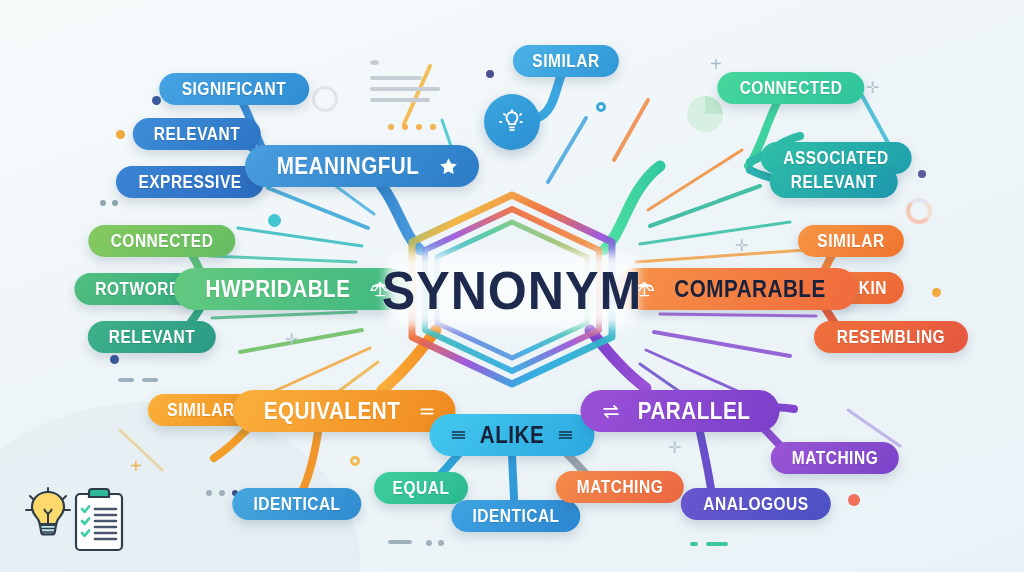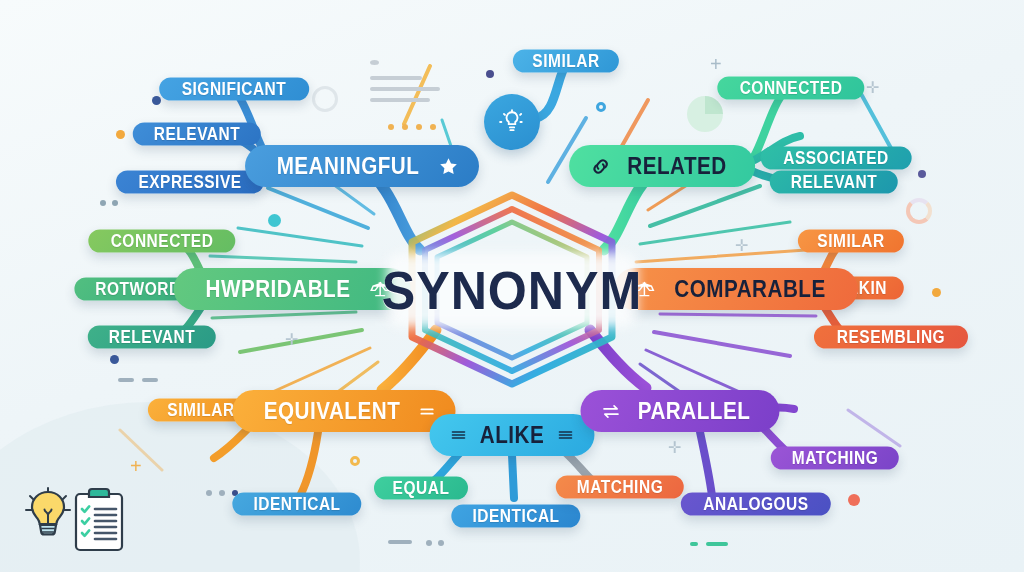--- a/index.html
+++ b/index.html
@@ -47,21 +47,21 @@
   .node .ic svg { display:block; }
 
   .branch {
     height: 42px;
     font-size: 24px;
     padding: 0 20px;
     border-radius: 999px;
     z-index: 7;
   }
   .leaf {
-    height: 23px;
+    height: 32px;
     font-size: 18px;
     z-index: 6;
   }
 
   
   #center-node {
     position: absolute;
     left: 512px; top: 290px;
     transform: translate(-50%,-50%);
     z-index: 8;
@@ -346,29 +346,20 @@
     <div class="node leaf" style="left:234px;top:89px;background:linear-gradient(135deg,#45a3e3,#2f8ed3);">
       <span class="label">SIGNIFICANT</span>
     </div>
     <div class="node leaf" style="left:197px;top:134px;background:linear-gradient(135deg,#3f8ed8,#2c74c4);">
       <span class="label">RELEVANT</span>
     </div>
     <div class="node leaf" style="left:190px;top:182px;background:linear-gradient(135deg,#3b84d4,#2a6cc0);">
       <span class="label">EXPRESSIVE</span>
     </div>
 
-    <div class="node branch dark" style="left:662px;top:166px;background:linear-gradient(115deg,#4fe0a0,#33c9a0);">
-      <span class="ic">
-        <svg width="23" height="23" viewBox="0 0 24 24" fill="none" stroke="#17213b" stroke-width="2.1" stroke-linecap="round">
-          <path d="M9.6 14.4a4 4 0 0 1 0-5.6l2.4-2.4a4 4 0 0 1 5.6 5.6l-1.2 1.2"></path>
-          <path d="M14.4 9.6a4 4 0 0 1 0 5.6l-2.4 2.4a4 4 0 0 1-5.6-5.6l1.2-1.2"></path>
-        </svg>
-      </span>
-      <span class="label">RELATED</span>
-    </div>
     <div class="node leaf" style="left:791px;top:88px;background:linear-gradient(135deg,#46d79d,#2fc49c);">
       <span class="label">CONNECTED</span>
     </div>
     <div class="node leaf" style="left:836px;top:135px;background:linear-gradient(135deg,#2fbfa6,#1f9fae);margin-top:23px;">
       <span class="label">ASSOCIATED</span>
     </div>
     <div class="node leaf" style="left:834px;top:182px;background:linear-gradient(135deg,#2bb8a8,#1d97ad);">
       <span class="label">RELEVANT</span>
     </div>
 

